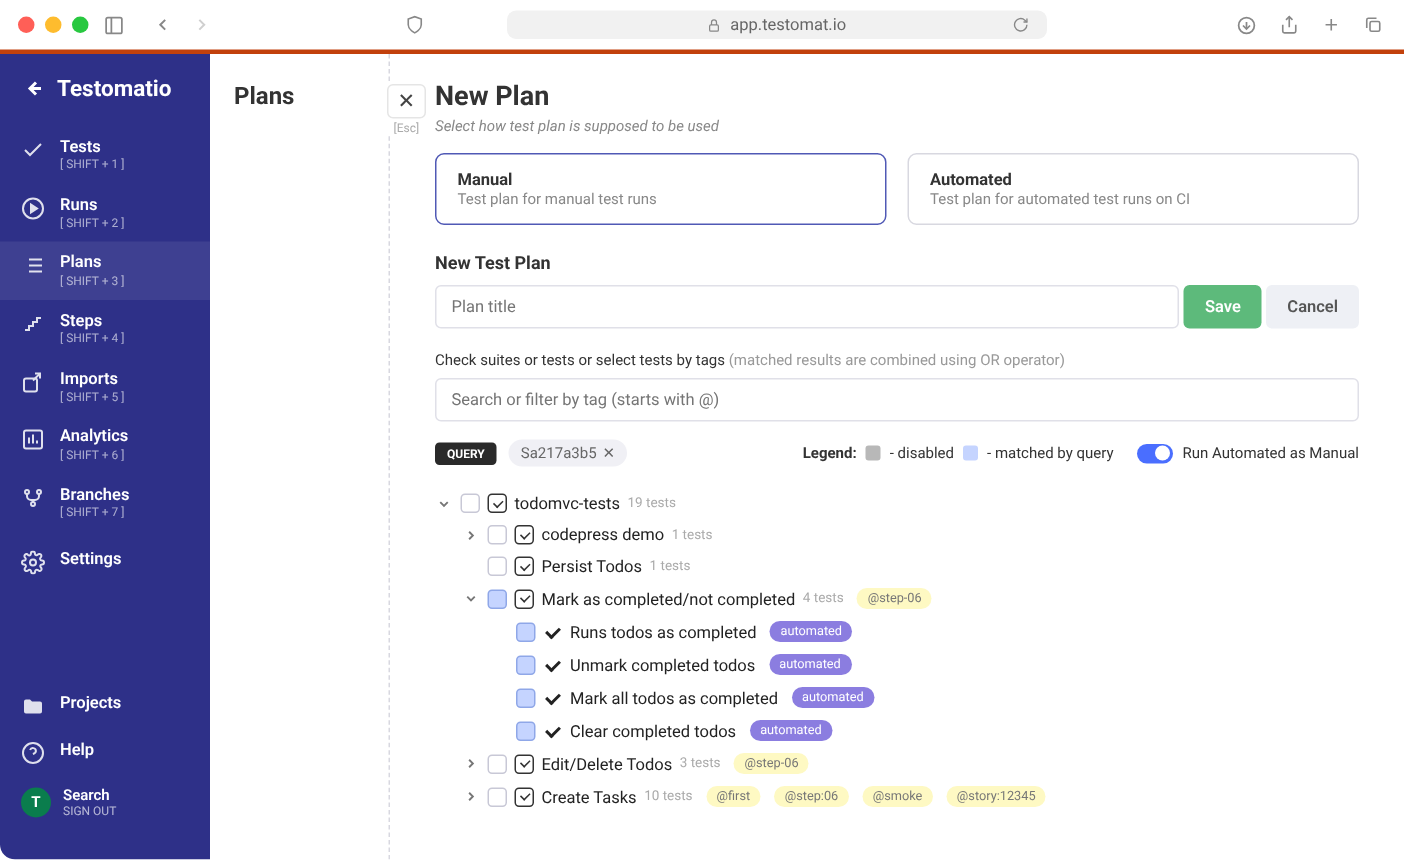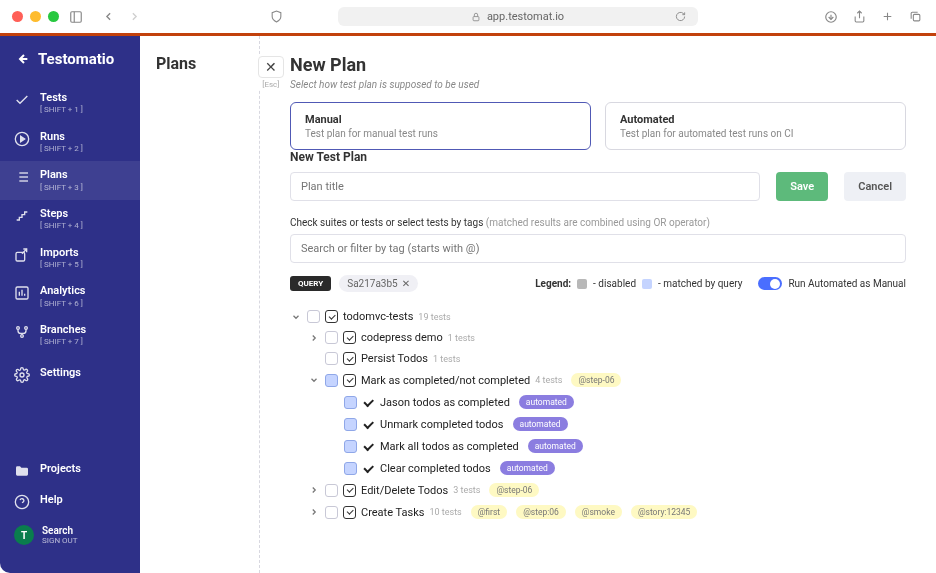--- a/index.html
+++ b/index.html
@@ -43,28 +43,28 @@
     .plans-title { font-size: 16px; font-weight: 700; color: #333; }
     
     .close-esc { position: absolute; left: 118px; top: 20px; background: #fff; text-align: center; cursor: pointer; }
     .close-esc .x { font-size: 14px; color: #444; background: #fff; border: 1px solid #e5e5e5; border-radius: 4px; padding: 2px 6px; }
     .close-esc .esc { font-size: 8px; color: #aaa; margin-top: 2px; }
     
     .main { flex: 1; padding: 18px 30px; overflow-y: auto; }
     .main h1 { font-size: 18px; font-weight: 700; color: #333; margin-bottom: 4px; }
     .subtitle { font-size: 10px; color: #888; margin-bottom: 12px; font-style: italic; }
     
-    .type-cards { display: flex; gap: 14px; }
+    .type-cards { display: flex; gap: 14px; margin-bottom: 18px; }
     .type-card { flex: 1; border: 1px solid #d8d8e0; border-radius: 6px; padding: 10px 14px; cursor: pointer; }
     .type-card.selected { border: 1.5px solid #5059b5; }
     .type-card .t { font-size: 11px; font-weight: 700; color: #333; }
     .type-card .d { font-size: 10px; color: #888; margin-top: 2px; }
     
     .section-label { font-size: 12px; font-weight: 700; color: #333; margin-bottom: 8px; }
-    .input-row { display: flex; gap: 16px; margin-bottom: 16px; }
+    .input-row { display: flex; gap: 3px; margin-bottom: 16px; }
     .text-input { flex: 1; border: 1px solid #e0e0e8; border-radius: 4px; padding: 7px 10px; font-size: 11px; color: #333; }
     .btn { border: none; border-radius: 4px; padding: 7px 14px; font-size: 11px; font-weight: 600; cursor: pointer; }
     .btn-save { background: #5dba7b; color: #fff; }
     .btn-cancel { background: #eef0f5; color: #555; }
     
     .check-label { font-size: 10px; color: #333; margin-bottom: 6px; }
     .check-label .hint { color: #999; }
     .filter-input { width: 100%; border: 1px solid #e0e0e8; border-radius: 4px; padding: 7px 10px; font-size: 11px; margin-bottom: 12px; }
     
     .query-row { display: flex; align-items: center; gap: 8px; font-size: 10px; margin-bottom: 14px; }
@@ -398,21 +398,21 @@
     <span class="chk sel"></span>
     <span class="suite-ic"></span>
     <span>Mark as completed/not completed</span>
     <span class="cnt">4 tests</span>
               <span class="tag">@step-06</span>
             </div>
             <div class="tree-children" style="margin-left: 36px;">
               <div class="tree-row">
         <span class="chk sel"></span>
         <span class="test-ic"></span>
-        <span>Jason todos as completed</span>
+        <span>Runs todos as completed</span>
         <span class="tag-auto">automated</span>
               </div>
               <div class="tree-row">
         <span class="chk sel"></span>
         <span class="test-ic"></span>
         <span>Unmark completed todos</span>
         <span class="tag-auto">automated</span>
               </div>
               <div class="tree-row">
         <span class="chk sel"></span>

